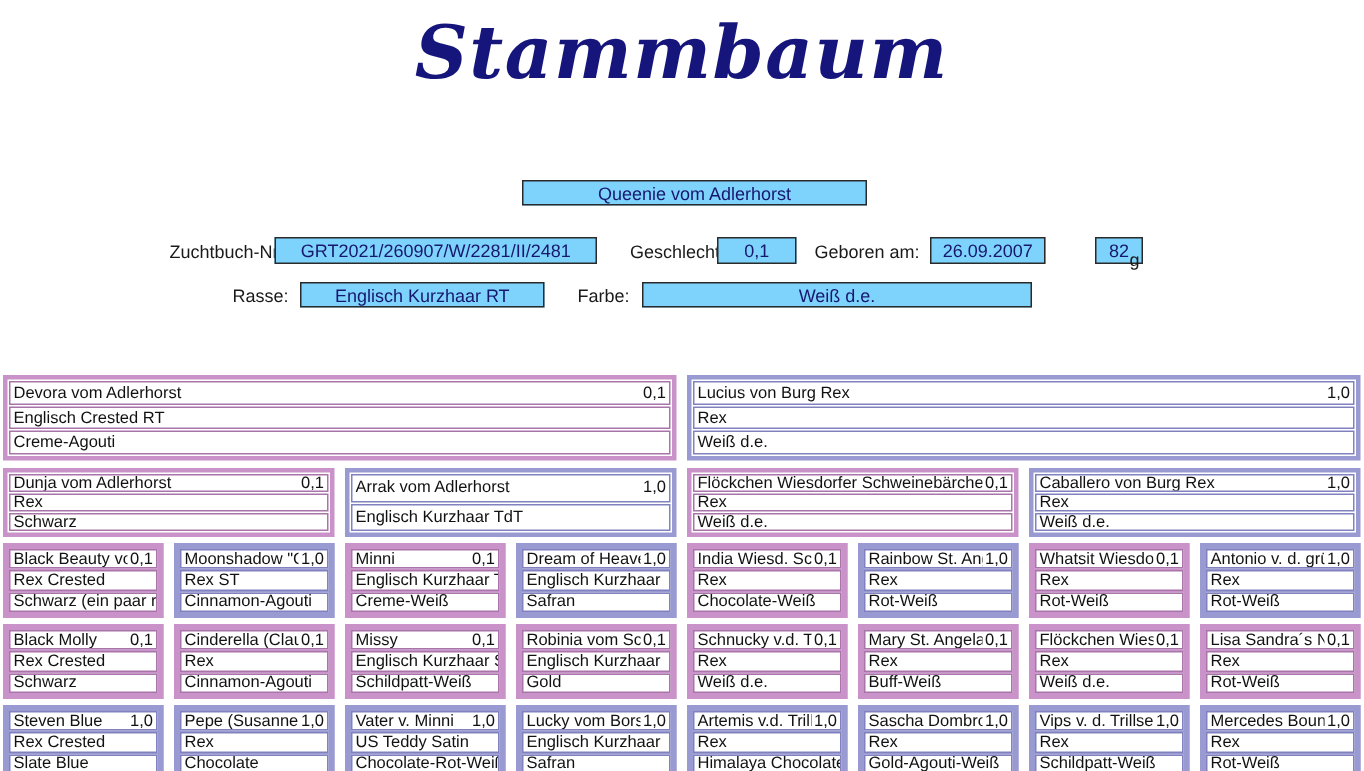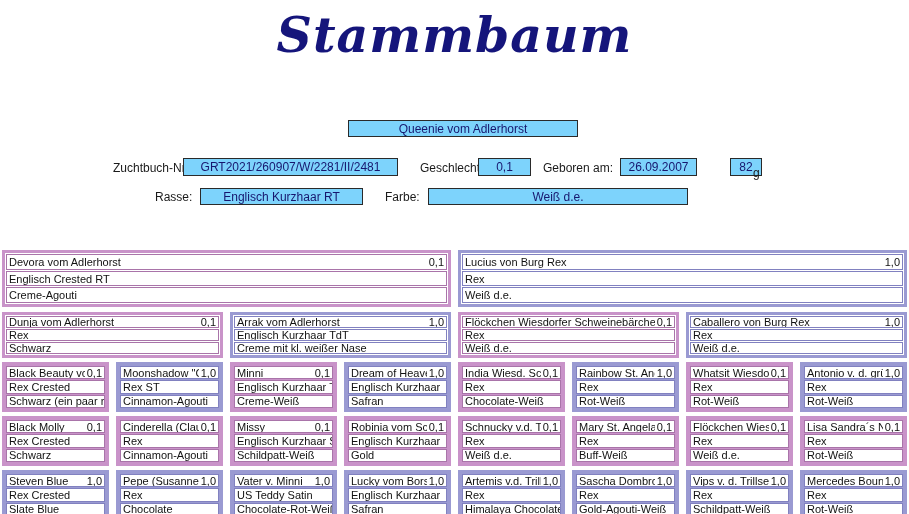--- a/index.html
+++ b/index.html
@@ -103,21 +103,20 @@
         </div>
         <div class="fld">Rex</div>
         <div class="fld">Schwarz</div>
       </div>
       <div class="pbox big m">
         <div class="fld">
           <span class="nm">Arrak vom Adlerhorst</span>
           <span class="sx">1,0</span>
         </div>
         <div class="fld">Englisch Kurzhaar TdT</div>
-        <div class="fld">Creme mit kl. weißer Nase</div>
       </div>
       <div class="pbox big f">
         <div class="fld">
           <span class="nm">Flöckchen Wiesdorfer Schweinebärchen</span>
           <span class="sx">0,1</span>
         </div>
         <div class="fld">Rex</div>
         <div class="fld">Weiß d.e.</div>
       </div>
       <div class="pbox big m">

